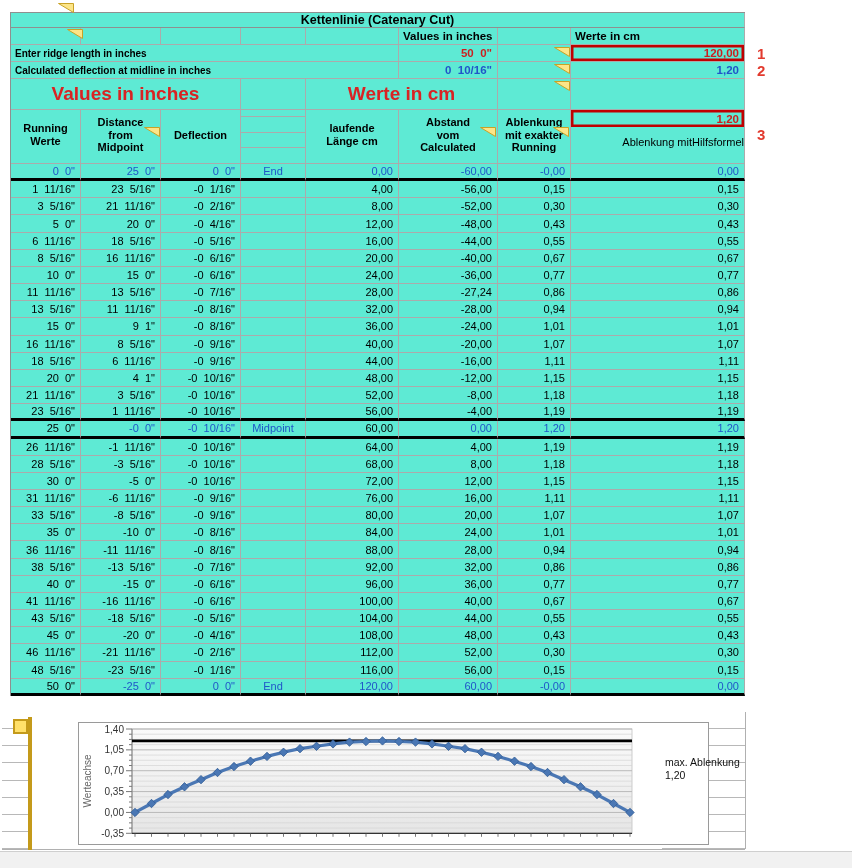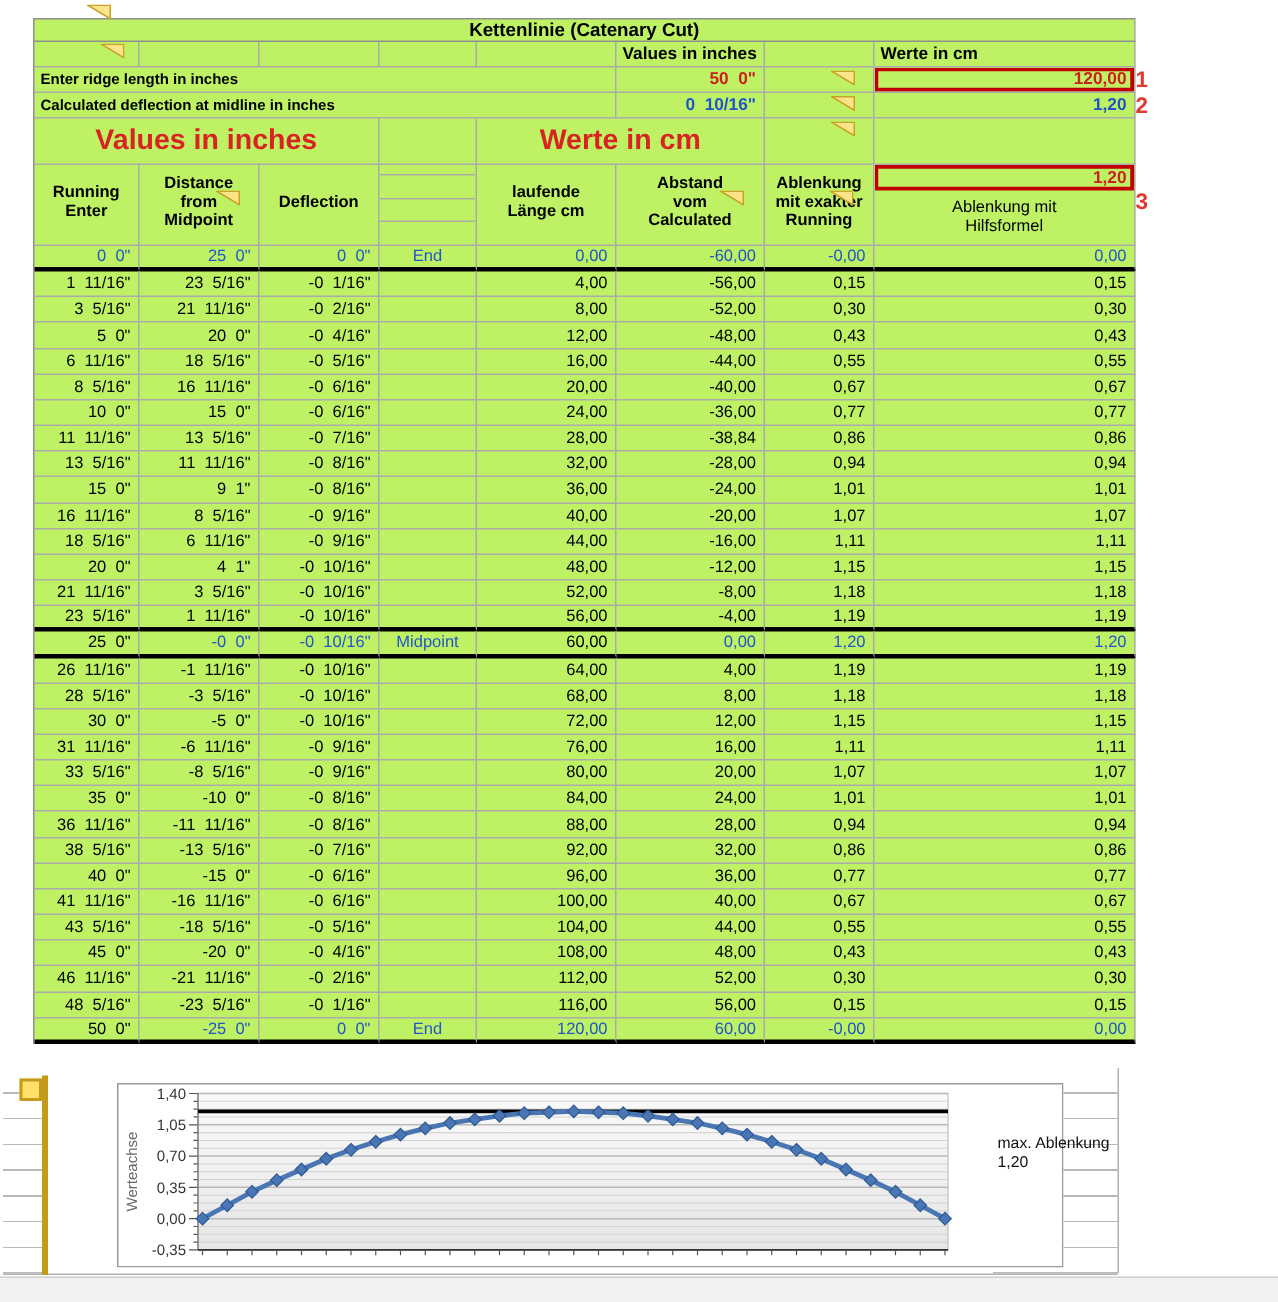--- a/index.html
+++ b/index.html
@@ -1,18 +1,18 @@
 <!DOCTYPE html>
 <html><head>
 <meta charset="utf-8">
 <style>
   html,body{margin:0;padding:0;background:#fff;}
   .canvas{position:relative;width:852px;height:868px;background:#fff;overflow:hidden;
           font-family:"Liberation Sans","DejaVu Sans",sans-serif;}
-  .sheet{position:absolute;left:10px;top:12px;width:734px;border-left:1px solid #8f8f8f;border-top:1px solid #8f8f8f;background:#bef264;margin-left:12px;}
+  .sheet{position:absolute;left:10px;top:12px;width:734px;border-left:1px solid #8f8f8f;border-top:1px solid #8f8f8f;background:#5eead4;}
   .grow{display:grid;grid-template-columns:70px 80px 80px 65px 93px 99px 73px 174px;box-sizing:border-box;}
   .c{border-right:1px solid #ababab;border-bottom:1px solid #ababab;box-sizing:border-box;
      display:flex;align-items:center;font-size:11px;color:#000;white-space:pre;overflow:hidden;position:relative;}
   .num{justify-content:flex-end;padding-right:5px;}
   .ctr{justify-content:center;}
   .lbl{padding-left:4px;font-weight:bold;font-size:10px;}
   .red{color:#CC1F1F;}
   .blue{color:#2056C8;}
   .r-title{height:15px;} .r-title .c{font-size:12.5px;font-weight:bold;border-bottom-color:#8f8f8f;}
   .r2,.r3,.r4,.r5{height:17px;}
@@ -21,21 +21,21 @@
   .bigred{color:#D92323;font-weight:bold;font-size:19px;justify-content:center;}
   .vals{font-weight:bold;font-size:11.5px;}
   .redbox{box-shadow:inset 0 0 0 2.5px #C00000;}
   .rhead{height:54px;}
   .hc{align-items:center;justify-content:center;font-weight:bold;font-size:11px;line-height:1.18;text-align:center;padding-bottom:3px;}
   .hstack{flex-direction:column;align-items:stretch;justify-content:flex-end;padding:0;}
   .hstack .sub{height:14.6px;border-top:1px solid #ababab;}
   .hH{flex-direction:column;align-items:stretch;justify-content:flex-start;padding:0;}
   .hH .box3{height:17px;display:flex;align-items:center;justify-content:flex-end;padding-right:5px;
             box-shadow:inset 0 0 0 2.5px #C00000;color:#CC1F1F;font-weight:bold;font-size:11.5px;}
-  .hH .htxt{flex:1;display:flex;flex-direction:column;align-items:center;justify-content:flex-end;padding-bottom:5px;line-height:1.18;}
+  .hH .htxt{flex:1;display:flex;flex-direction:row;align-items:center;justify-content:flex-end;padding-bottom:5px;line-height:1.18;}
   .drow{height:17.16px;}
   .drow .c{font-size:11px;}
   .thickb .c{border-bottom:3px solid #000;}
   .blue-row .c{color:#2056C8;}
   .mid .col0,.mid .col4{color:#000;}
   .endb .col0{color:#000;}
   .annot{position:absolute;color:#E23A2E;font-weight:bold;font-size:15px;}
   .tri{position:absolute;pointer-events:none;}
   .grid-strip{position:absolute;top:712px;height:137px;
       background:repeating-linear-gradient(to bottom,transparent 0px,transparent 16.15px,#b8b8b8 16.15px,#b8b8b8 17.15px);}
@@ -85,21 +85,21 @@
 
     <div class="grow r6">
       <div class="c bigred" style="grid-column:span 3">Values in inches</div>
       <div class="c"></div>
       <div class="c bigred" style="grid-column:span 2">Werte in cm</div>
       <div class="c"></div>
       <div class="c"></div>
     </div>
 
     <div class="grow rhead" id="header-row">
-        <div class="c hc"><div><div>Running</div><div>Enter</div></div></div>
+        <div class="c hc"><div><div>Running</div><div>Werte</div></div></div>
         <div class="c hc"><div><div>Distance</div><div>from</div><div>Midpoint</div></div></div>
         <div class="c hc"><div><div>Deflection</div></div></div>
         <div class="c hstack"><div class="sub"></div><div class="sub"></div><div class="sub"></div></div>
         <div class="c hc"><div><div>laufende</div><div>Länge cm</div></div></div>
         <div class="c hc"><div><div>Abstand</div><div>vom</div><div>Calculated</div></div></div>
         <div class="c hc"><div><div>Ablenkung</div><div>mit exakter</div><div>Running</div></div></div>
         <div class="c hH"><div class="box3">1,20</div><div class="htxt"><div>Ablenkung mit</div><div>Hilfsformel</div></div></div>
       </div>
 
     <div id="data-rows">
@@ -172,21 +172,21 @@
           <div class="c col5 num">-36,00</div>
           <div class="c col6 num">0,77</div>
           <div class="c col7 num">0,77</div>
         </div>
         <div class="grow drow">
           <div class="c col0 num">11  11/16"</div>
           <div class="c col1 num">13  5/16"</div>
           <div class="c col2 num">-0  7/16"</div>
           <div class="c col3 ctr"></div>
           <div class="c col4 num">28,00</div>
-          <div class="c col5 num">-38,84</div>
+          <div class="c col5 num">-27,24</div>
           <div class="c col6 num">0,86</div>
           <div class="c col7 num">0,86</div>
         </div>
         <div class="grow drow">
           <div class="c col0 num">13  5/16"</div>
           <div class="c col1 num">11  11/16"</div>
           <div class="c col2 num">-0  8/16"</div>
           <div class="c col3 ctr"></div>
           <div class="c col4 num">32,00</div>
           <div class="c col5 num">-28,00</div>

